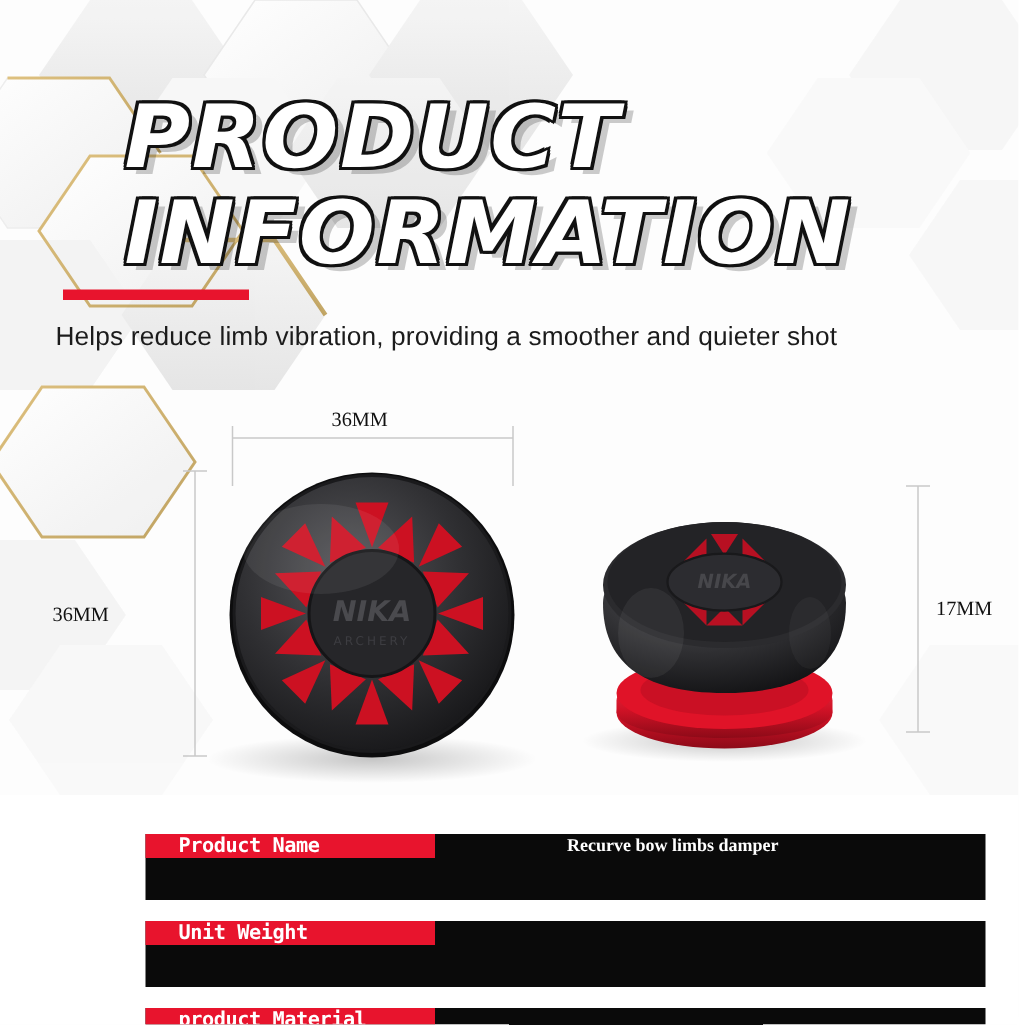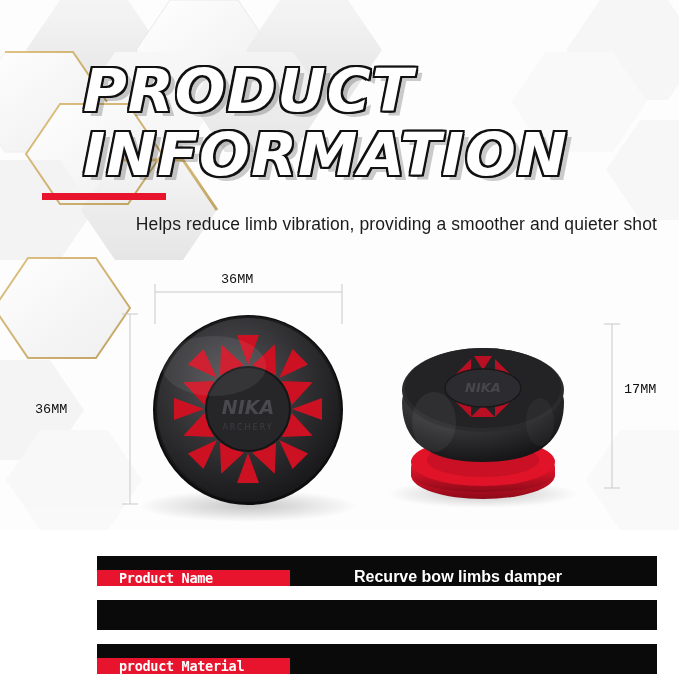--- a/index.html
+++ b/index.html
@@ -67,77 +67,77 @@
     background: #e8142d;
   }
   .subtitle {
     position: absolute;
     left: 37px;
     top: 214px;
     width: 620px;
     font-size: 17.5px;
     color: #1b1b1b;
     letter-spacing: 0.1px;
-    text-align: right;
   }
 
   
   .photo-area {
     position: absolute;
     left: 0;
     top: 262px;
     width: 679px;
     height: 272px;
   }
 
   
   .dim-label {
     position: absolute;
     font-size: 13.5px;
     color: #111;
-    font-family: Liberation Mono, monospace;
+    font-family: Liberation Serif, serif;
   }
   .dim-top { left: 221px; top: 274px; }
 
   
   .spec-table {
     position: absolute;
     left: 97px;
     top: 556px;
     width: 560px;
   }
   .spec-row {
     display: flex;
-    align-items: flex-end;
-    height: 30px;
+    align-items: flex-start;
+    height: 44px;
     margin-bottom: 14px;
     background: #0a0a0a;
   }
   .spec-key {
     width: 193px;
     background: #e8142d;
     color: #ffffff;
     font-size: 13.5px;
     font-weight: bold;
     display: flex;
     align-items: center;
     padding-left: 22px;
     box-sizing: border-box;
     font-family: "DejaVu Sans Mono", monospace;
     letter-spacing: -0.3px;
   }
   .spec-val {
     flex: 1;
     color: #ffffff;
-    font-size: 16px;
+    font-size: 12px;
     font-weight: bold;
     display: flex;
     align-items: center;
-    padding-left: 64px;
+    padding-left: 88px;
     box-sizing: border-box;
+    font-family: Liberation Serif, serif;
   }
 </style>
 </head>
 <body>
 
 <div class="page">
 
   <svg class="hex-bg" viewBox="0 0 679 683" xmlns="http://www.w3.org/2000/svg">
     <defs>
       <linearGradient id="gwhite" x1="0" y1="0" x2="1" y2="1">
@@ -353,28 +353,29 @@
         <ellipse cx="483" cy="126" rx="38" ry="19" fill="none" stroke="#19191b" stroke-width="1.5"></ellipse>
         <text x="483" y="130" text-anchor="middle" font-family="DejaVu Sans, sans-serif" font-weight="bold" font-style="italic" font-size="13" fill="#47474b">NIKA</text>
 
         <ellipse cx="434" cy="160" rx="22" ry="30" fill="#ffffff" opacity="0.06"></ellipse>
         <ellipse cx="540" cy="160" rx="14" ry="24" fill="#ffffff" opacity="0.04"></ellipse>
       </g>
     </svg>
 
     <span class="dim-label dim-top" style="position:absolute;left:221px;top:10px;">36MM</span>
     <span class="dim-label" style="position:absolute;left:35px;top:140px;">36MM</span>
-    <span class="dim-label" style="position:absolute;left:624px;top:120px;">17MM</span>
+    <span class="dim-label" style="position:absolute;left:624px;top:136px;">17MM</span>
   </div>
 
   <div class="spec-table">
     <div class="spec-row">
       <div class="spec-key">Product Name</div>
       <div class="spec-val">Recurve bow limbs damper</div>
     </div>
     <div class="spec-row">
+      <div class="spec-key">Unit Weight</div>
     </div>
     <div class="spec-row">
       <div class="spec-key">product Material</div>
     </div>
   </div>
 
 </div>
 
 </body></html>

